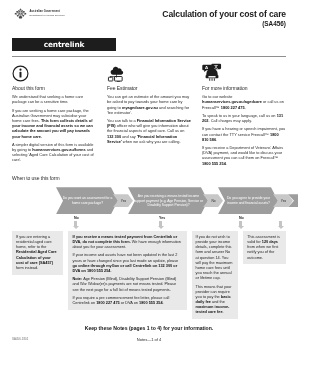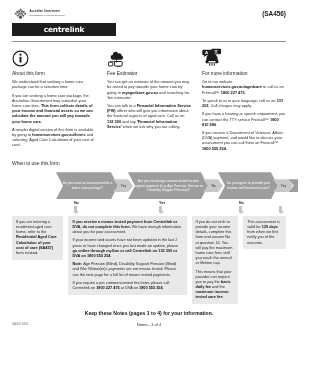--- a/index.html
+++ b/index.html
@@ -16,21 +16,21 @@
 
   
   .header { display: flex; align-items: flex-start; justify-content: space-between; padding-top: 7px; }
   .brand { width: 104px; }
   .crest-row { display: flex; align-items: center; gap: 2.5px; padding-left: 2px; }
   .crest { width: 13px; height: 13px; flex: 0 0 13px; }
   .gov-lines { display: flex; flex-direction: column; gap: 1.2px; }
   .gov-line1 { font-size: 2.6px; font-weight: bold; letter-spacing: .08px; color: #2a2a2a; white-space: nowrap; }
   .gov-line2 { font-size: 2.5px; color: #3a3a3a; white-space: nowrap; }
   .centrelink-badge {
-    margin-top: 3px; background: #1d1d1d; height: 13px; width: 104px;
+    margin-top: 18px; background: #1d1d1d; height: 13px; width: 104px;
     display: flex; align-items: center; justify-content: center;
   }
   .centrelink-badge span {
     color: #fff; font-size: 7.4px; font-weight: bold; letter-spacing: -0.15px;
     font-family: "DejaVu Sans", sans-serif;
   }
   .title-block { text-align: right; padding-top: 2px; }
   .t1 { font-size: 8.6px; font-weight: bold; letter-spacing: -0.15px; line-height: 1.18; }
   .t2 { font-size: 8.6px; font-weight: bold; letter-spacing: -0.15px; line-height: 1.18; }
   .t3 { font-size: 6.4px; font-weight: bold; line-height: 1.3; margin-top: .5px; }
@@ -137,20 +137,21 @@
         <div class="gov-lines">
           <div class="gov-line1">Australian Government</div>
           <div class="gov-line2">Department of Human Services</div>
         </div>
       </div>
       <div class="centrelink-badge">
         <span>centrelink</span>
       </div>
     </div>
     <div class="title-block">
+      <div class="t2">Calculation of your cost of care</div>
       <div class="t3">(SA456)</div>
     </div>
   </div>
 
   <div class="rule"></div>
 
   <div class="cols">
 
     <div class="col">
       <div class="col-icon">

